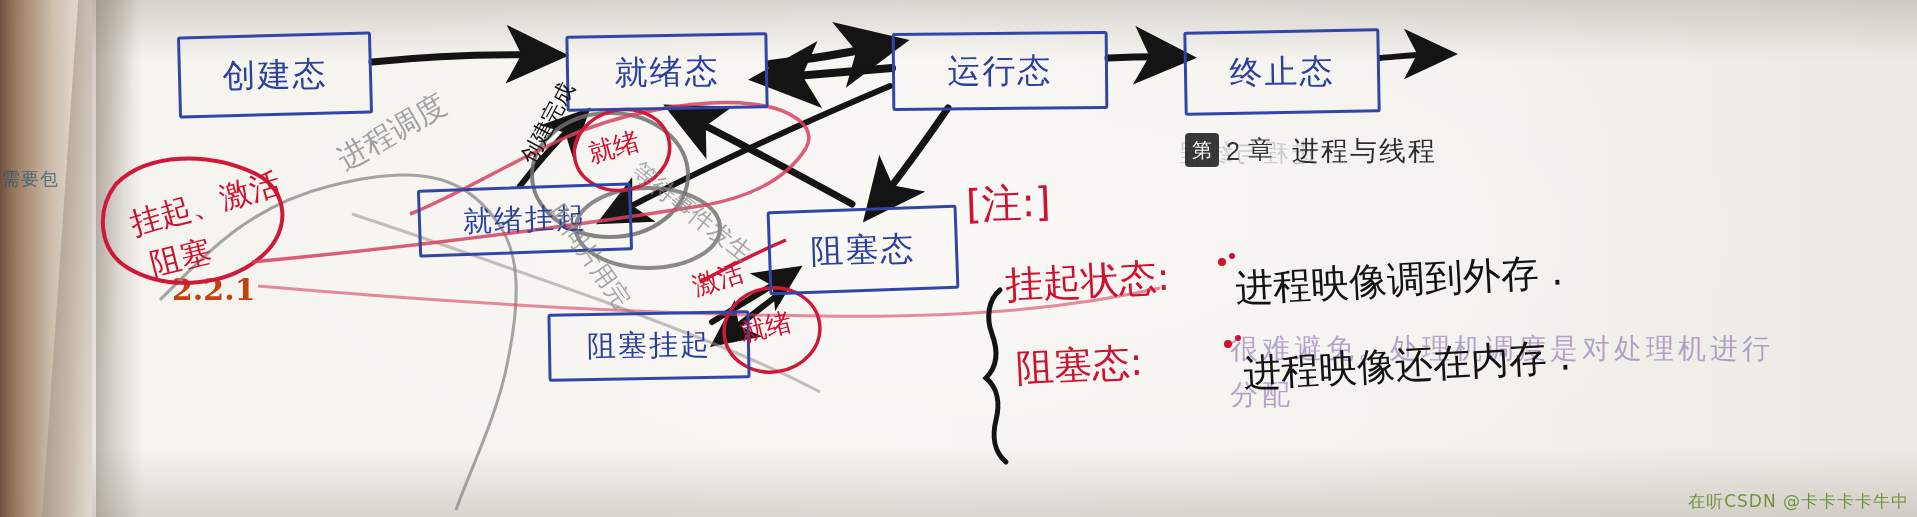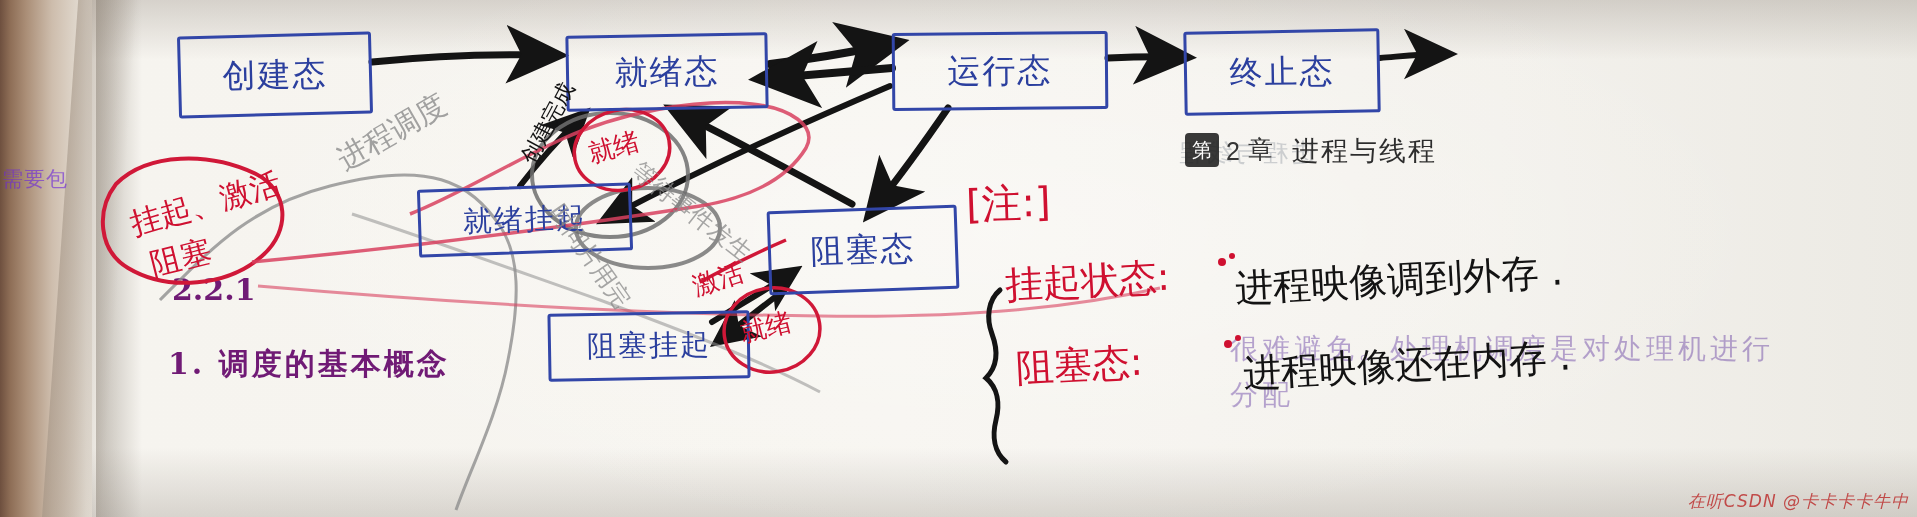--- a/index.html
+++ b/index.html
@@ -36,29 +36,29 @@
     background:linear-gradient(90deg, rgba(160,145,130,.55), rgba(255,255,255,0) 85%);
     transform:skewX(-4deg);
   }
   .spine-shadow{
     position:absolute;left:96px;top:0;width:46px;height:517px;
     background:linear-gradient(90deg, rgba(130,120,108,.45), rgba(255,255,255,0));
   }
   
   .left-page-text{
     position:absolute;left:0;top:150px;width:96px;
-    color:#6d28d9;font-size:21px;line-height:58px;
+    color:#0c4a6e;font-size:18px;line-height:58px;
     font-family:"DejaVu Sans", sans-serif;
     opacity:.62;letter-spacing:1px;white-space:nowrap;
   }
   .left-page-text div{padding-left:2px;}
 
   
   .printed{
-    position:absolute;color:#701a75;
+    position:absolute;color:#c2410c;
     font-family:"DejaVu Sans", sans-serif;
     white-space:nowrap;
   }
   .chapter-badge{
     position:absolute;left:1185px;top:133px;
     width:34px;height:34px;border-radius:4px;background:#1f1f1f;color:#fff;
     font-size:20px;line-height:34px;text-align:center;
     font-family:"DejaVu Sans", sans-serif;
     opacity:.88;
   }
@@ -99,22 +99,22 @@
     letter-spacing:2px;
     font-family:"DejaVu Sans", sans-serif;
     display:flex;align-items:center;justify-content:center;
     box-shadow:0 0 0 0 rgba(0,0,0,0);
     background:transparent;
     transform-origin:center;
   }
 
   svg.overlay{position:absolute;left:0;top:0;width:1917px;height:517px;pointer-events:none;}
   .wm{
-    position:absolute;right:8px;bottom:4px;color:#b91c1c;font-size:17px;opacity:.75;
-    font-family:"DejaVu Sans", sans-serif;letter-spacing:1px;font-style:italic;
+    position:absolute;right:8px;bottom:4px;color:#4d7c0f;font-size:17px;opacity:.75;
+    font-family:"DejaVu Sans", sans-serif;letter-spacing:1px;
   }
 </style>
 </head>
 <body>
 
 <div class="page">
 
   <div class="paper"></div>
   <div class="desk-left"></div>
   <div class="page-curl"></div>
@@ -124,21 +124,20 @@
     <div>需要包</div>
   </div>
 
   <div class="ghost-text">进程与线程</div>
   <div class="chapter-badge">第</div>
   <div class="chapter-num">2</div>
   <div class="chapter-ch">章</div>
   <div class="chapter-title">进程与线程</div>
 
   <div class="sec-num printed">2.2.1</div>
-  <div class="sub-title printed">1. 调度的基本概念</div>
   <div class="faint-right">很难避免。处理机调度是对处理机进行分配</div>
 
   <svg class="overlay" viewBox="0 0 1917 517">
     <defs>
       <marker id="ah-blk" markerWidth="9" markerHeight="9" refX="6" refY="4.2" orient="auto">
         <path d="M0,0 L9,4.2 L0,8.4 L2.2,4.2 Z" fill="#141414"></path>
       </marker>
       <marker id="ah-blk-sm" markerWidth="8" markerHeight="8" refX="5.5" refY="3.8" orient="auto">
         <path d="M0,0 L8,3.8 L0,7.6 L2,3.8 Z" fill="#141414"></path>
       </marker>

